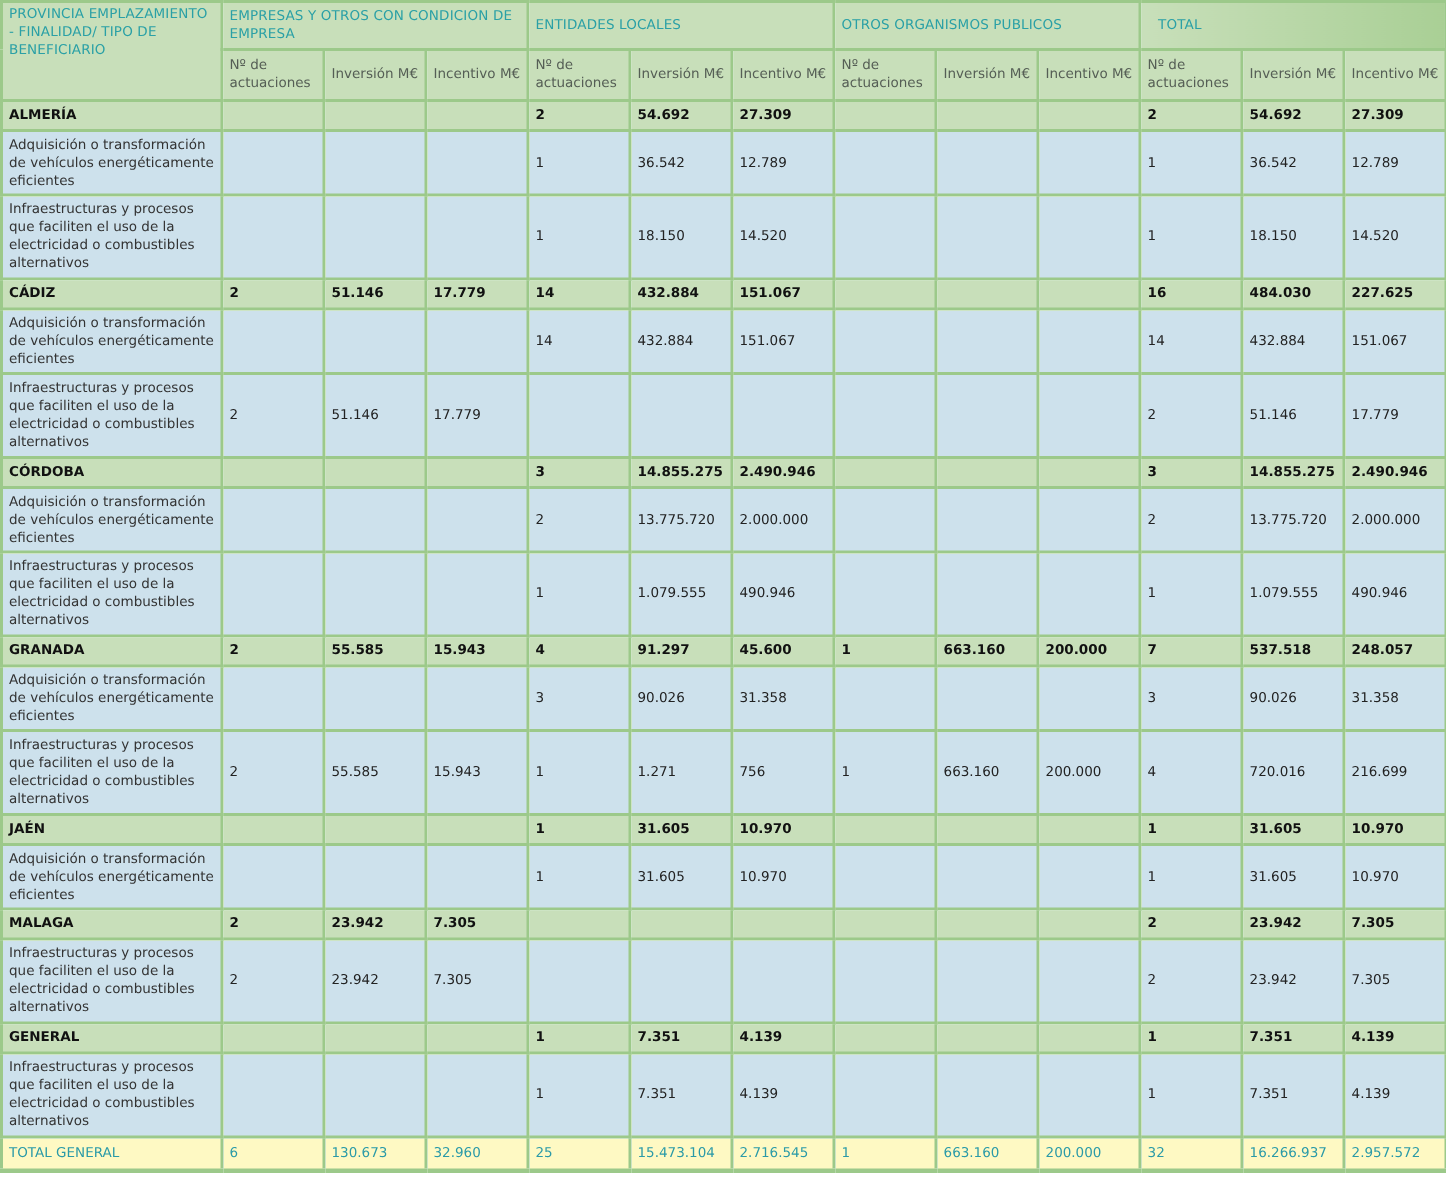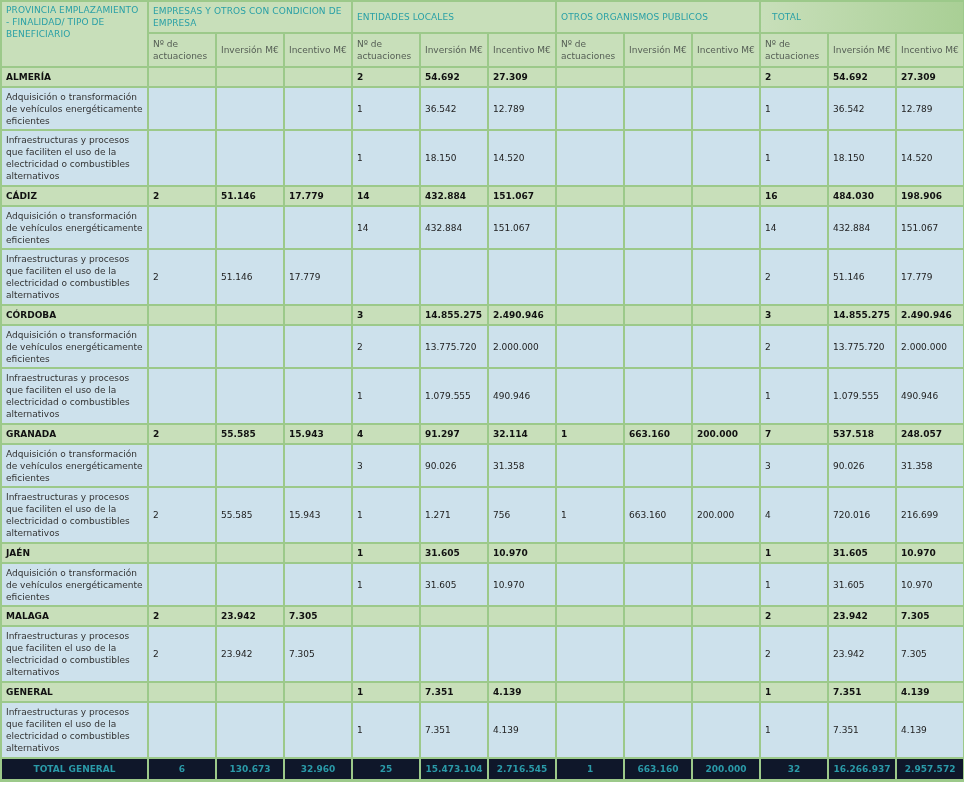--- a/index.html
+++ b/index.html
@@ -61,26 +61,25 @@
     
     tr.detail td {
       background: #cde1ec;
       color: #222;
     }
     tr.detail td.desc { color: #333; }
     tr.detail.h3 td { height: 37px; }
     tr.detail.h4 td { height: 50px; }
     
     tr.total td {
-      background: #0f172a;
+      background: #fef9c3;
       color: #2a9aa8;
-      font-weight: bold;
+      font-weight: normal;
       height: 16px;
       border-bottom: 3px solid #9cc98a;
-      text-align: center;
     }
     col.c0 { width: 147px; }
     col.cn { width: 68px; }
   </style>
 </head>
 <body>
 
 <table class="grid">
   <colgroup>
     <col class="c0">
@@ -172,21 +171,21 @@
         <td>51.146</td>
         <td>17.779</td>
         <td>14</td>
         <td>432.884</td>
         <td>151.067</td>
         <td></td>
         <td></td>
         <td></td>
         <td>16</td>
         <td>484.030</td>
-        <td>198.906</td>
+        <td>227.625</td>
       </tr>
       <tr class="detail h3">
         <td class="desc">Adquisición o transformación de vehículos energéticamente eficientes</td>
         <td></td>
         <td></td>
         <td></td>
         <td>14</td>
         <td>432.884</td>
         <td>151.067</td>
         <td></td>
@@ -256,21 +255,21 @@
         <td>1.079.555</td>
         <td>490.946</td>
       </tr>
       <tr class="prov">
         <td class="plabel">GRANADA</td>
         <td>2</td>
         <td>55.585</td>
         <td>15.943</td>
         <td>4</td>
         <td>91.297</td>
-        <td>32.114</td>
+        <td>45.600</td>
         <td>1</td>
         <td>663.160</td>
         <td>200.000</td>
         <td>7</td>
         <td>537.518</td>
         <td>248.057</td>
       </tr>
       <tr class="detail h3">
         <td class="desc">Adquisición o transformación de vehículos energéticamente eficientes</td>
         <td></td>

